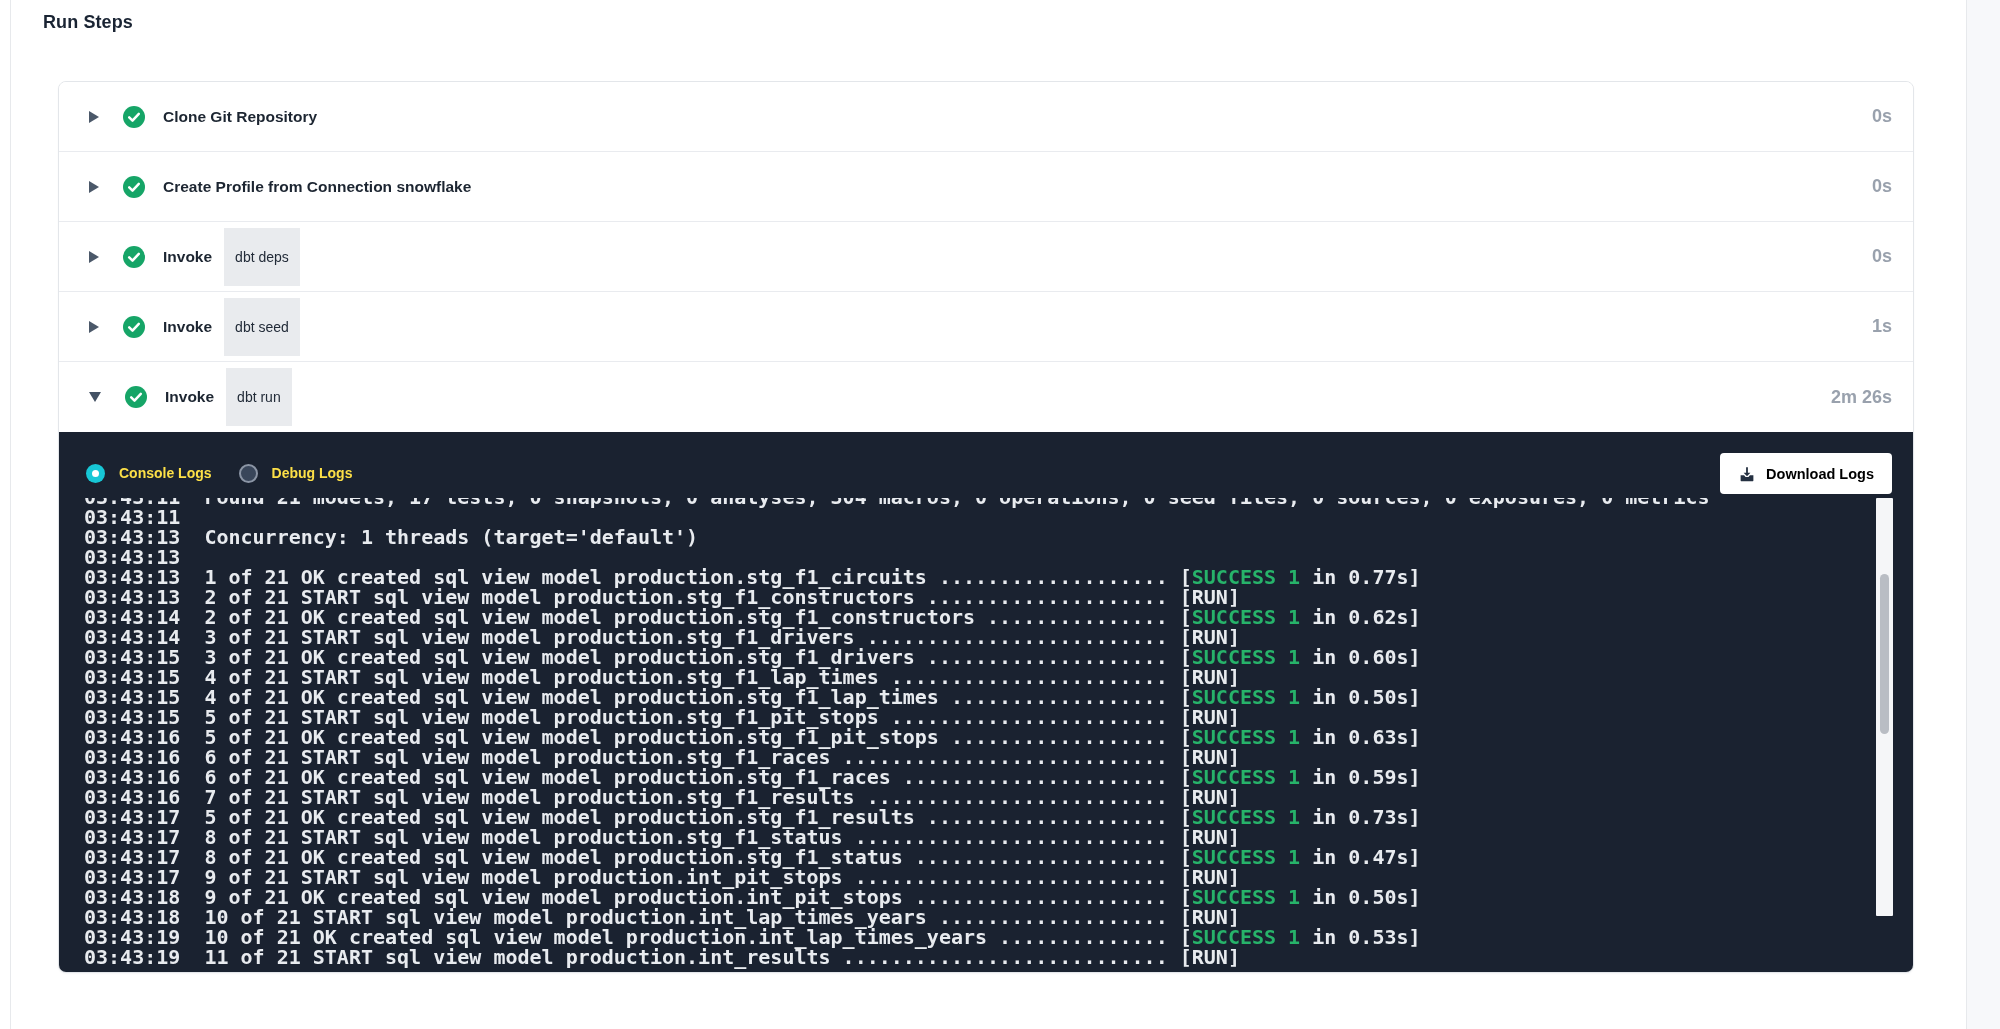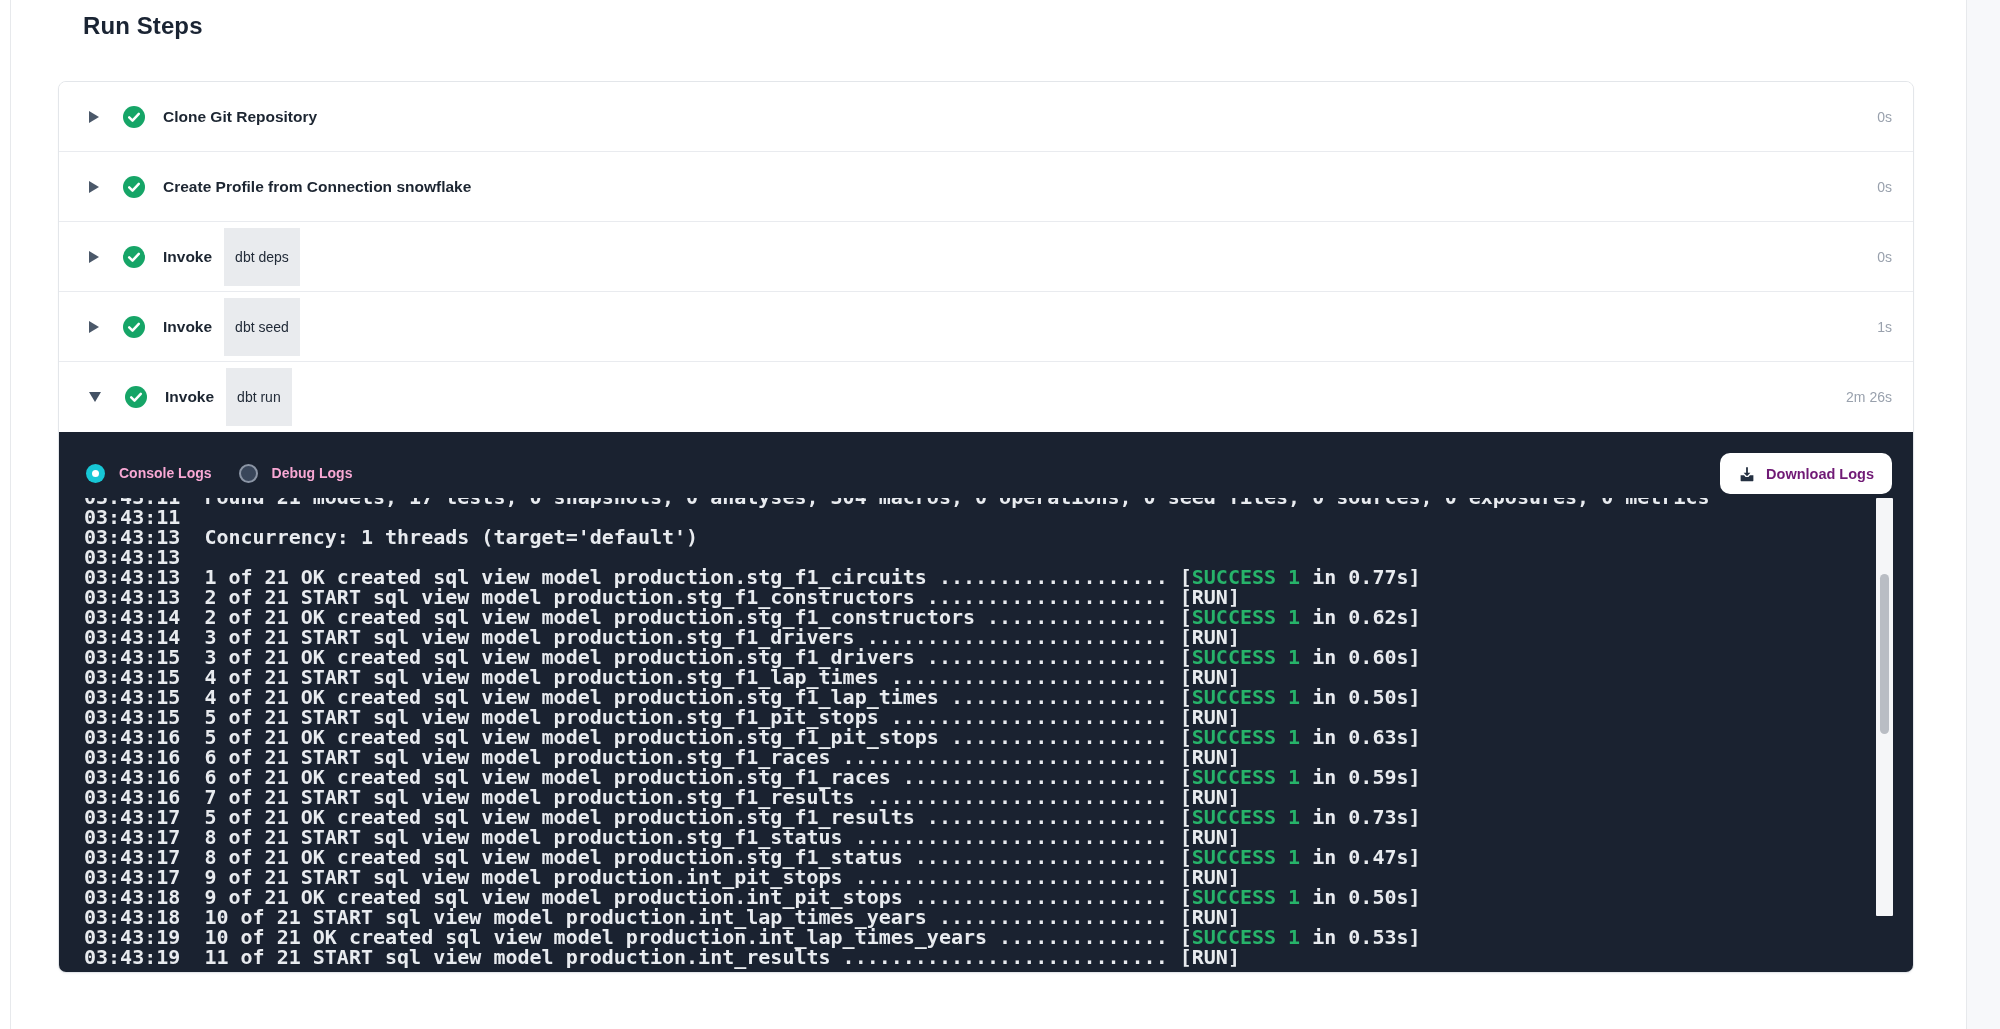--- a/index.html
+++ b/index.html
@@ -14,21 +14,21 @@
   .left-edge-line {
     position:absolute; left:10px; top:0; width:1px; height:1029px;
     background:#e7e9ec;
   }
   .right-gutter {
     position:absolute; left:1966px; top:0; width:34px; height:1029px;
     background:#f7f8fa; border-left:1px solid #e7e9ec;
   }
   .page-title {
     position:absolute; left:43px; top:12px;
-    font-size:24px; font-weight:700; color:#1a2433; letter-spacing:.1px;margin-left:40px;
+    font-size:18px; font-weight:700; color:#1a2433; letter-spacing:.1px;
   }
   .steps-card {
     position:absolute; left:58px; top:81px; width:1856px; height:892px;
     background:#ffffff; border:1px solid #e3e6ea; border-radius:8px;
     box-shadow:0 1px 2px rgba(16,24,40,.04);
     overflow:hidden;
   }
   .step-row {
     height:70px; display:flex; align-items:center;
     padding:0 21px 0 30px;
@@ -53,21 +53,21 @@
     white-space:nowrap;
   }
   .cmd-badge {
     margin-left:12px; display:inline-block;
     background:#e9ebee; color:#222b38;
     font-family:Liberation Sans, sans-serif;
     font-size:14px; line-height:26px; padding:16px 11px;
     border-radius:0; white-space:pre;
   }
   .step-duration {
-    margin-left:auto; font-size:14px; color:#99a1ad; font-weight:400;
+    margin-left:auto; font-size:18px; color:#99a1ad; font-weight:700;
   }
   
   .console-panel {
     position:relative; height:581px; background:#1a2230; overflow:hidden;
   }
   .console-header {
     position:absolute; left:0; top:0; right:0; height:66px;
     display:flex; align-items:center; padding:16px 21px 0 27px;
   }
   .radio-group { display:flex; align-items:center; }
@@ -78,28 +78,28 @@
   }
   .radio-circle.selected { background:#17c7d6; }
   .radio-circle.selected::after {
     content:""; position:absolute; left:6px; top:6px; width:7px; height:7px;
     border-radius:50%; background:#ffffff;
   }
   .radio-circle.unselected {
     background:#39465a; border:2px solid #8b95a5;
   }
   .radio-label {
-    margin-left:14px; color:#f9a8d4; font-size:14px; font-weight:700;
+    margin-left:14px; color:#fde047; font-size:14px; font-weight:700;
   }
   .download-btn {
     position:absolute; right:21px; top:21px; height:41px;
-    background:#ffffff; border:none; border-radius:10px;
+    background:#ffffff; border:none; border-radius:4px;
     display:flex; align-items:center; padding:0 18px;
     font-family:"Liberation Sans", sans-serif;
-    font-size:14.5px; font-weight:700; color:#701a75; cursor:pointer;
+    font-size:14.5px; font-weight:700; color:#000000; cursor:pointer;
   }
   .download-btn svg { margin-right:10px; }
   .log-viewport {
     position:absolute; left:0; top:66px; width:100%; height:515px;
     overflow:hidden; padding-left:25px;
   }
   .log-lines { margin-top:-11px; }
   .log-line {
     font-family:"DejaVu Sans Mono", monospace;
     font-size:20px; line-height:20px; white-space:pre; font-weight:700;

